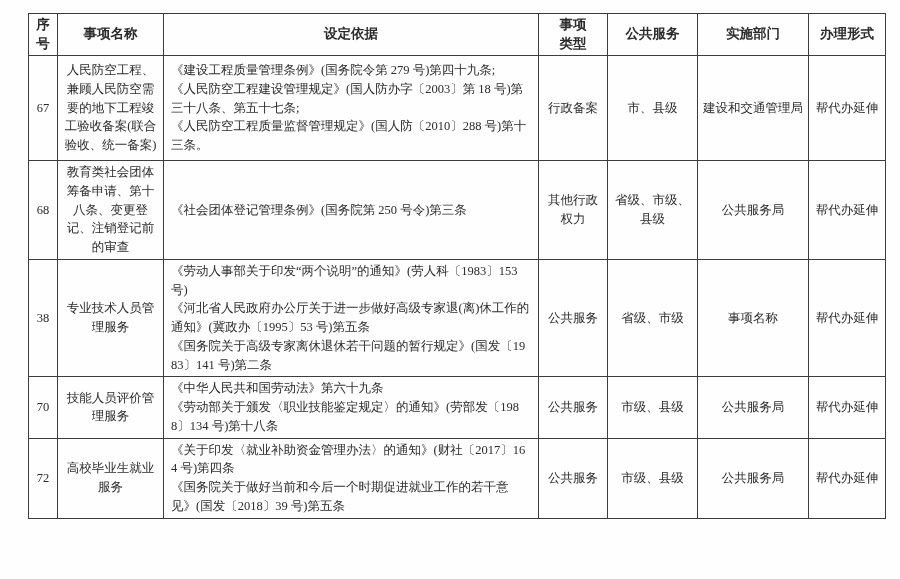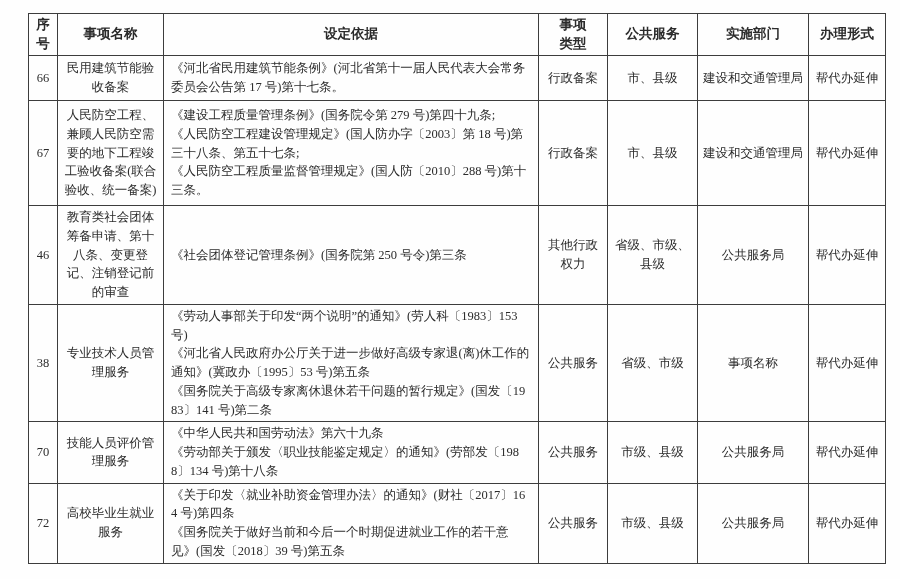--- a/index.html
+++ b/index.html
@@ -82,42 +82,33 @@
         <th>事项名称</th>
         <th>设定依据</th>
         <th>事项
 类型</th>
         <th>公共服务</th>
         <th>实施部门</th>
         <th>办理形式</th>
       </tr>
     </thead>
     <tbody>
-      <tr class="h-r66">
-        <td>66</td>
-        <td>民用建筑节能验收备案</td>
-        <td class="basis">《河北省民用建筑节能条例》(河北省第十一届人民代表大会常务委员会公告第 17 号)第十七条。</td>
-        <td>行政备案</td>
-        <td>市、县级</td>
-        <td>建设和交通管理局</td>
-        <td>帮代办延伸</td>
-      </tr>
       <tr class="h-r67">
         <td>67</td>
         <td>人民防空工程、兼顾人民防空需要的地下工程竣工验收备案(联合验收、统一备案)</td>
         <td class="basis">《建设工程质量管理条例》(国务院令第 279 号)第四十九条;
 《人民防空工程建设管理规定》(国人防办字〔2003〕第 18 号)第三十八条、第五十七条;
 《人民防空工程质量监督管理规定》(国人防〔2010〕288 号)第十三条。</td>
         <td>行政备案</td>
         <td>市、县级</td>
         <td>建设和交通管理局</td>
         <td>帮代办延伸</td>
       </tr>
       <tr class="h-r68">
-        <td>46</td>
+        <td>68</td>
         <td>教育类社会团体筹备申请、第十八条、变更登记、注销登记前的审查</td>
         <td class="basis">《社会团体登记管理条例》(国务院第 250 号令)第三条</td>
         <td>其他行政权力</td>
         <td>省级、市级、县级</td>
         <td>公共服务局</td>
         <td>帮代办延伸</td>
       </tr>
       <tr class="h-r69">
         <td>38</td>
         <td>专业技术人员管理服务</td>

